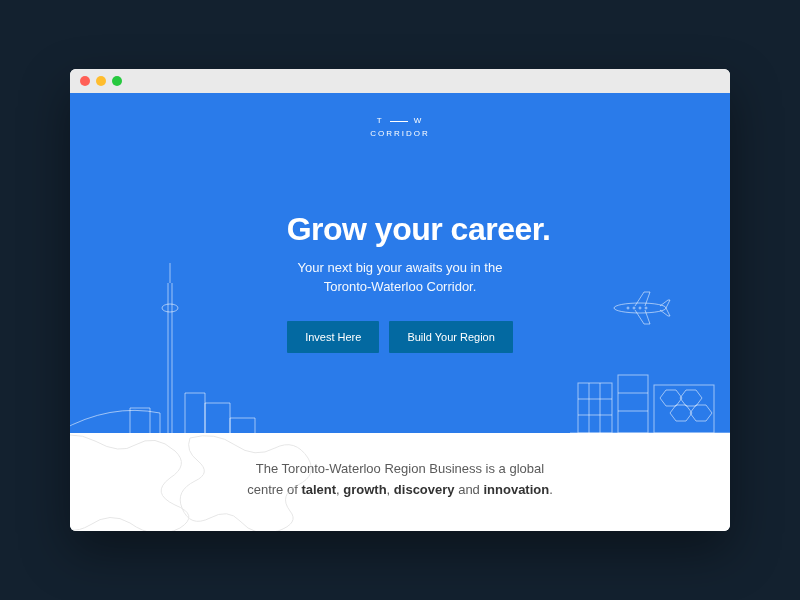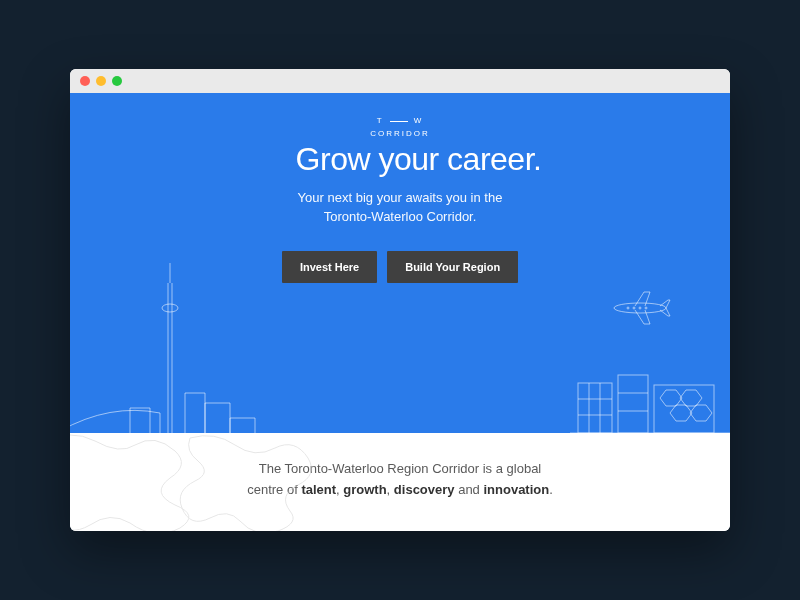--- a/index.html
+++ b/index.html
@@ -53,45 +53,46 @@
     justify-content: center;
     gap: 6px;
   }
   .logo-dash {
     width: 18px;
     height: 1px;
     background: #fff;
     display: inline-block;
   }
   .headline {
+    margin-top: 70px;
     font-size: 32px;
-    font-weight: 400;
+    font-weight: 700;
     letter-spacing: -0.5px;
     padding-left: 37px;
   }
   .subhead {
     margin-top: 10px;
     font-size: 13px;
     font-weight: 300;
     line-height: 1.5;
     opacity: 0.95;
   }
   .cta-row {
     margin-top: 24px;
     display: flex;
     justify-content: center;
     gap: 10px;
   }
   .cta-btn {
-    background: #404040;
+    background: #0369a1;
     color: #fff;
     border: none;
     padding: 10px 18px;
     font-size: 11px;
-    font-weight: 700;
+    font-weight: 400;
     cursor: pointer;
     border-radius: 1px;
   }
   .skyline {
     position: absolute;
     bottom: 0;
     left: 0;
     width: 100%;
     height: 180px;
     pointer-events: none;
@@ -199,18 +200,18 @@
   </div>
 
   <div class="below">
     <svg class="map-sketch" viewBox="0 0 280 120">
       <g stroke="#d6d6d6" stroke-width="1" fill="none">
         <path d="M 5 20 Q 30 5 55 18 Q 80 32 95 22 Q 115 10 135 28 Q 150 42 130 55 Q 110 70 135 82 Q 160 92 140 105 Q 115 118 90 100 Q 70 88 50 102 Q 28 115 15 95 Q 2 75 20 60 Q 35 48 18 38 Q 0 30 5 20 Z"></path>
         <path d="M 150 15 Q 175 8 195 22 Q 215 36 235 25 Q 255 15 268 35 Q 278 52 258 62 Q 238 72 250 88 Q 260 100 238 108 Q 215 115 200 98 Q 188 85 170 95 Q 150 105 142 85 Q 135 68 155 58 Q 172 50 158 38 Q 145 28 150 15 Z"></path>
       </g>
     </svg>
     <p class="below-text">
-      <span>The Toronto-Waterloo Region Corridor is a global</span><br>
+      <span>The Toronto-Waterloo Region Business is a global</span><br>
       <span>centre of </span><b>talent</b><span>, </span><b>growth</b><span>, </span><b>discovery</b><span> and </span><b>innovation</b><span>.</span>
     </p>
   </div>
 
 </div>
 
 </body></html>

